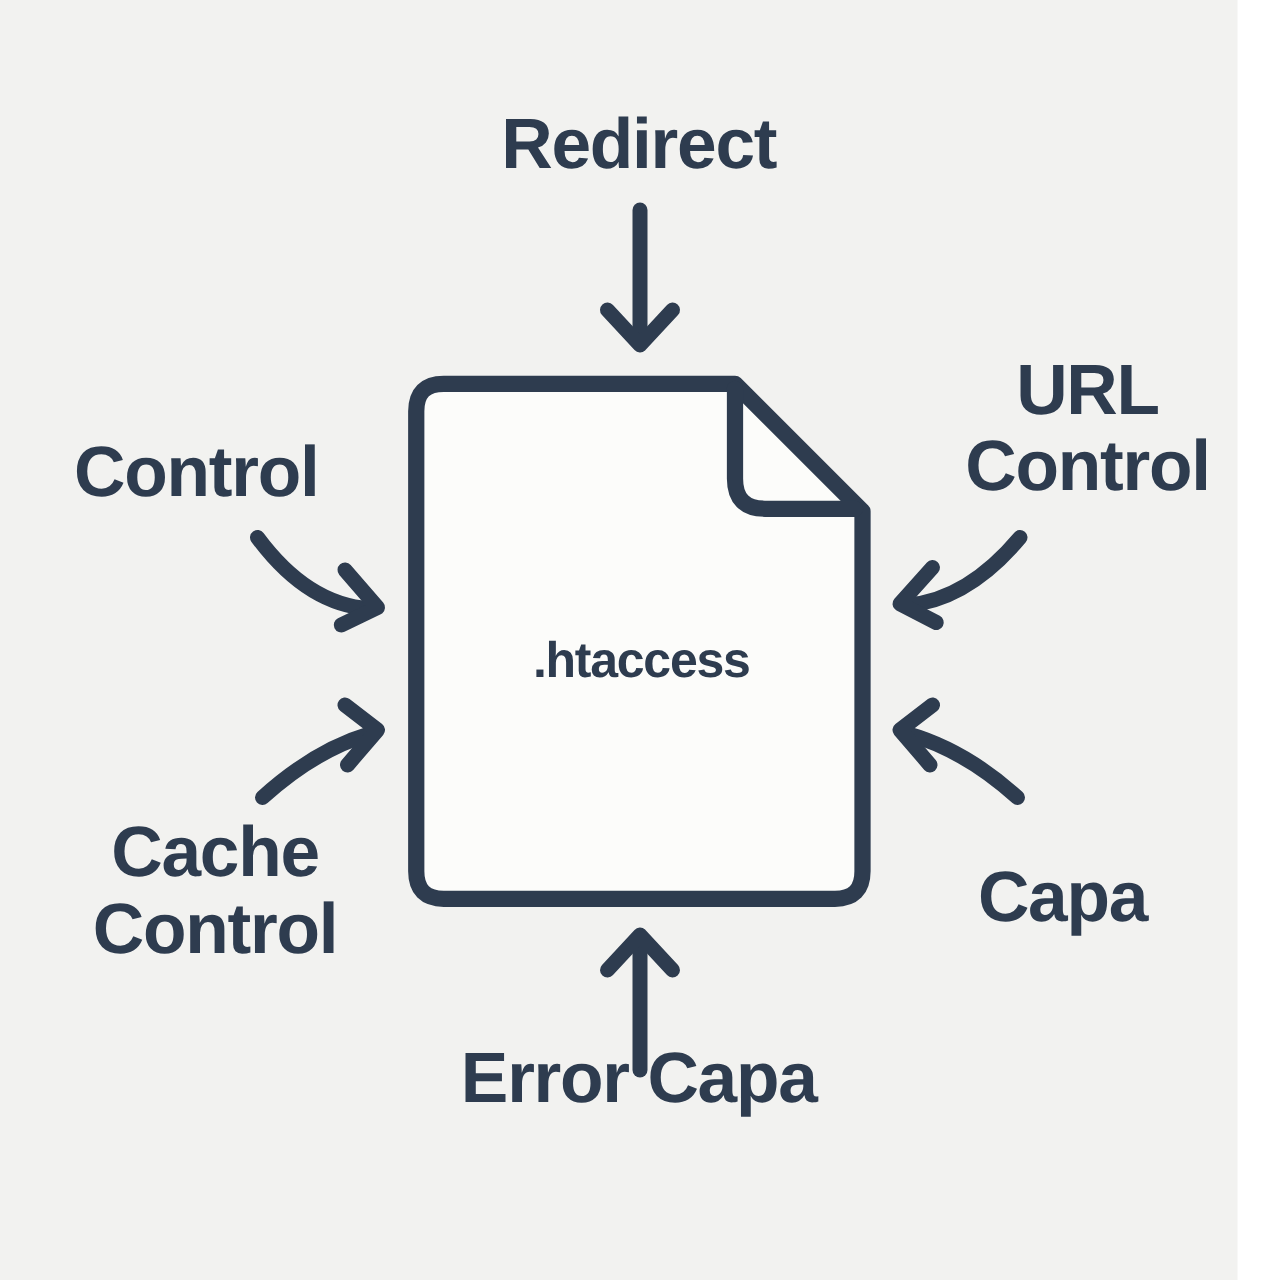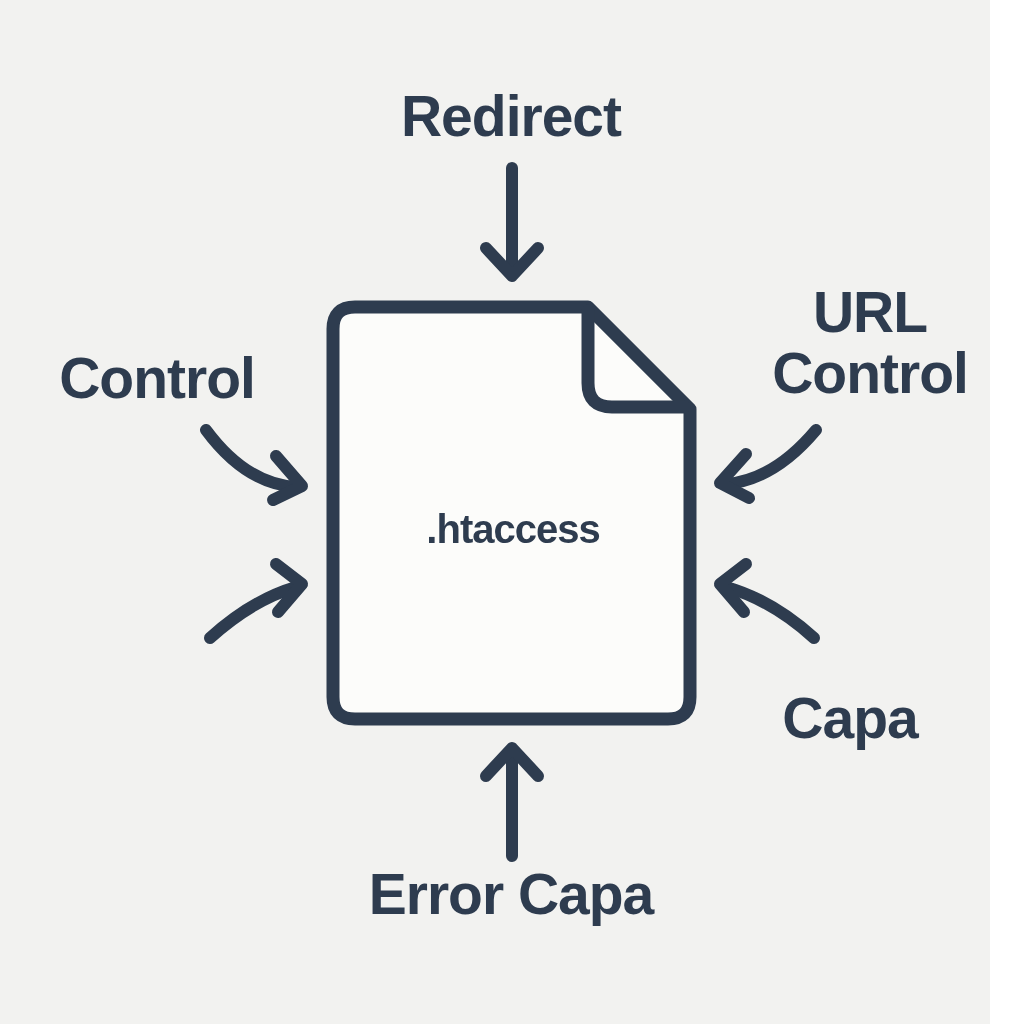--- a/index.html
+++ b/index.html
@@ -88,22 +88,26 @@
 
   <div class="label" style="left:511px;top:116px">Redirect</div>
 
   <div class="label" style="left:870px;top:343px">
     <div>URL</div>
     <div>Control</div>
   </div>
 
   <div class="label" style="left:157px;top:378px">Control</div>
 
+  <div class="label" style="left:172px;top:713px">
+    <div>Cache</div>
+    <div>Control</div>
+  </div>
 
   <div class="label" style="left:850px;top:718px">
     <div>Capa</div>
   </div>
 
-  <div class="label" style="left:511px;top:894px">Error Capa</div>
+  <div class="label" style="left:511px;top:863px">Error Capa</div>
 
   <div class="label filename" style="left:513px;top:529px">.htaccess</div>
 
 </div>
 
 </body></html>

